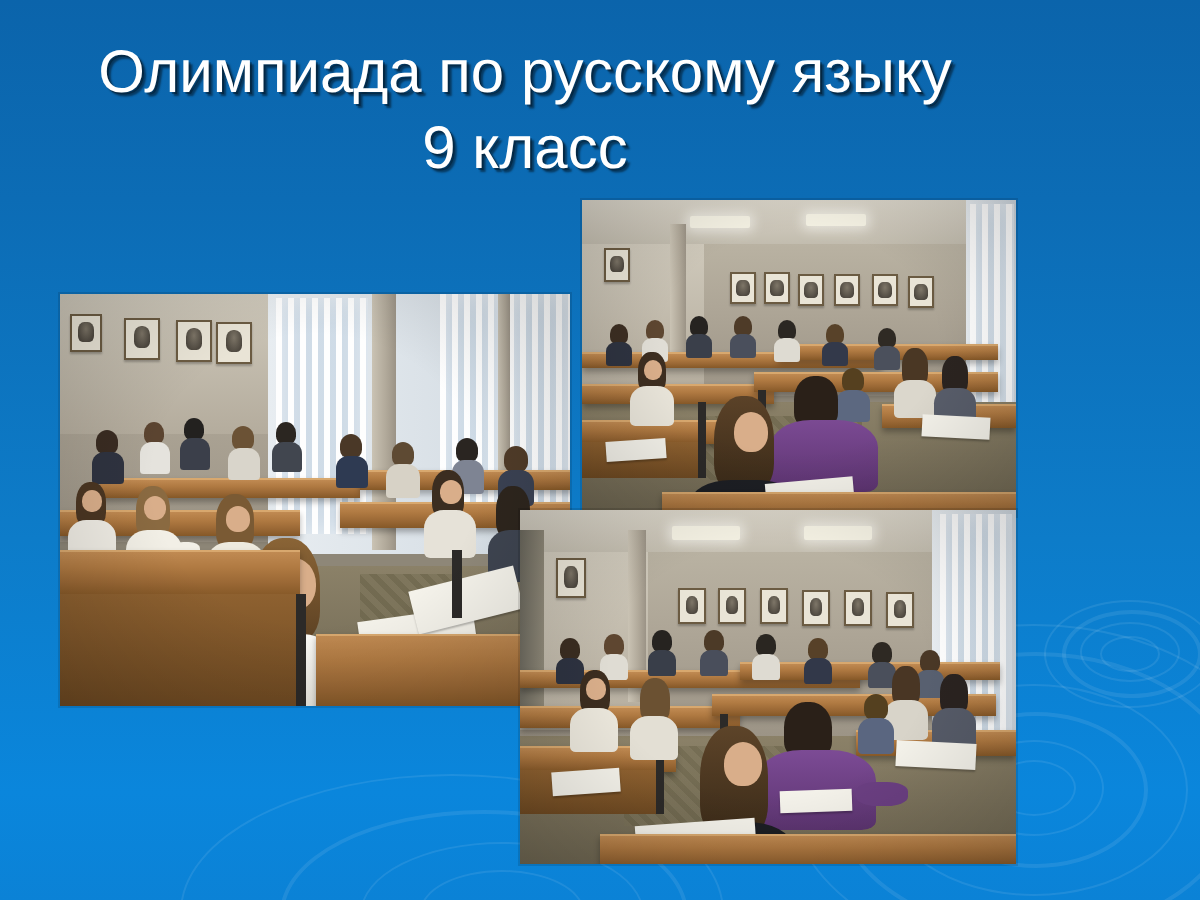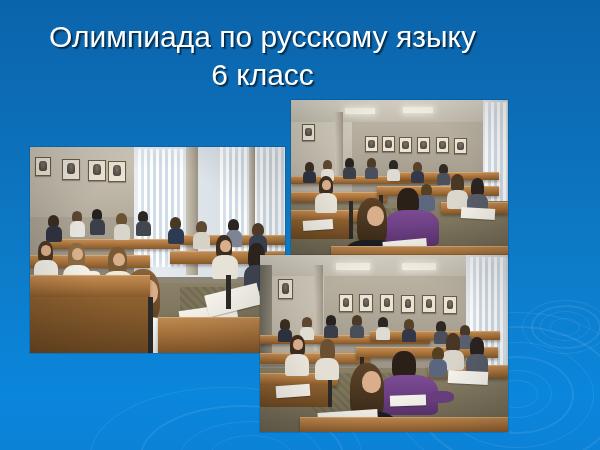--- a/index.html
+++ b/index.html
@@ -204,21 +204,21 @@
 
   <div id="ripple-group-bottom">
     <div class="ripple thin" style="left:150px; top:40px; width:80px;  height:40px;"></div>
     <div class="ripple thin" style="left:120px; top:26px; width:140px; height:70px;"></div>
     <div class="ripple thick" style="left:80px;  top:10px; width:200px; height:100px;"></div>
     <div class="ripple thin" style="left:30px;  top:-8px; width:270px; height:136px;"></div>
   </div>
 
   <div id="title-block">
     <div class="title-line">Олимпиада по русскому языку</div>
-    <div class="title-line">6 класс</div>
+    <div class="title-line">9 класс</div>
   </div>
 
   <div class="photo" id="photo-left">
     <div class="scene">
 
       <div class="wall" style="height:60%;"></div>
       <div class="wall-far" style="left:0; top:0; width:52%; height:34%;"></div>
 
       <div class="portrait" style="left:5px;   top:10px; width:14px; height:17px;"></div>
       <div class="portrait" style="left:32px;  top:12px; width:16px; height:19px;"></div>

